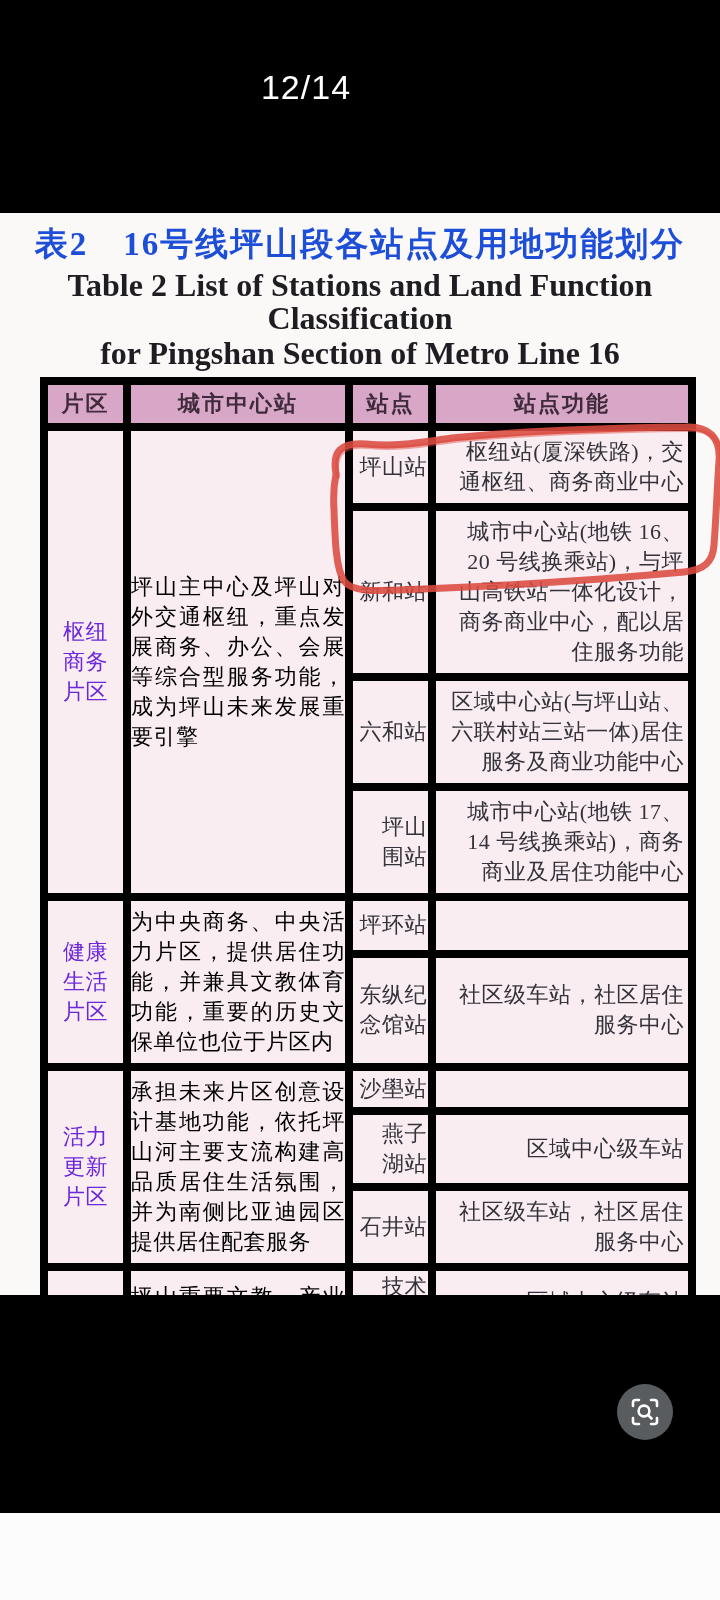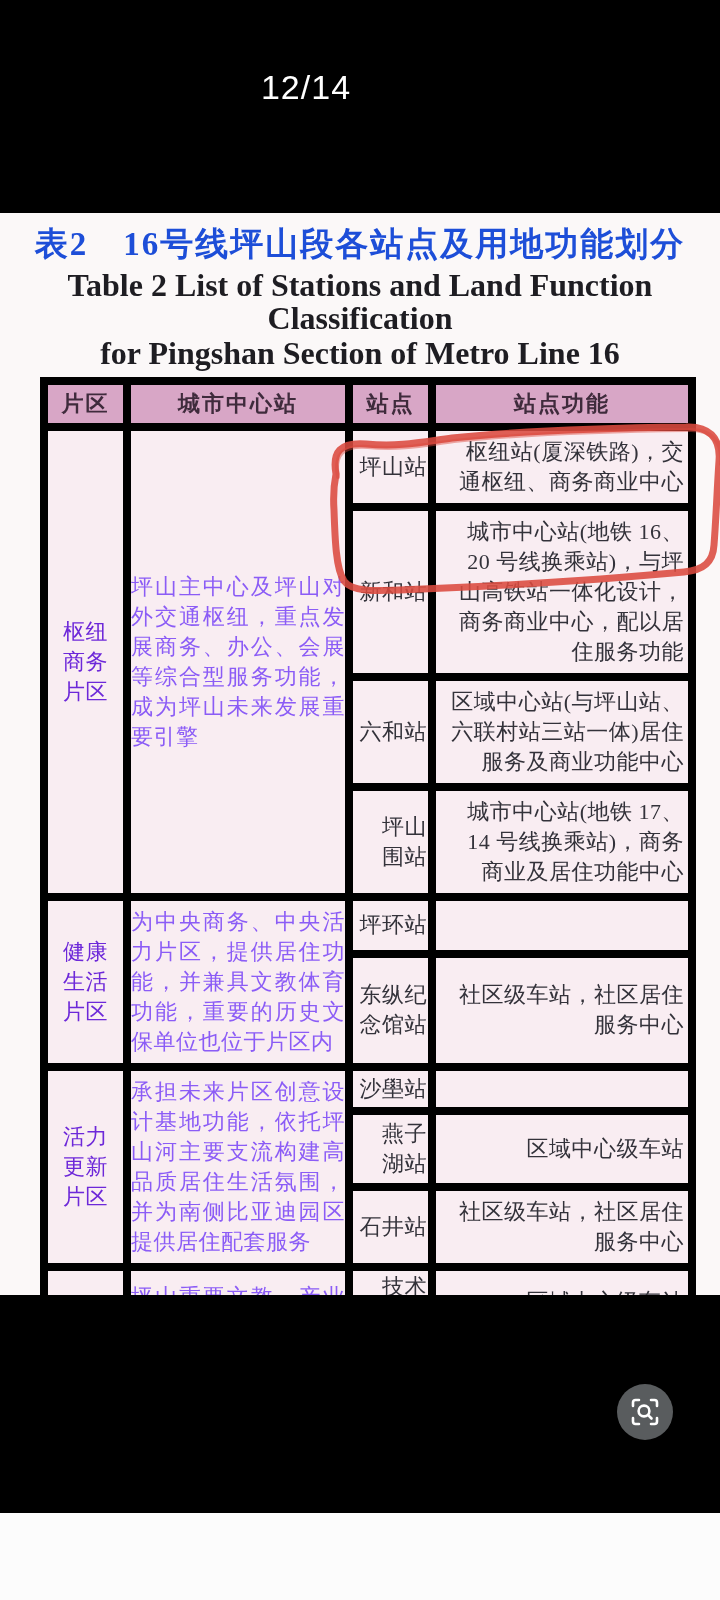--- a/index.html
+++ b/index.html
@@ -14,21 +14,21 @@
   .title-cn{margin:9px 0 0 0;text-align:center;font-size:33px;font-weight:bold;color:#1d4ed8;letter-spacing:2px;}
   .title-en{margin:2px 0 0 0;text-align:center;font-size:32px;font-weight:bold;color:#1e1d22;line-height:33px;}
   
   table.land{border-collapse:collapse;margin:7px 0 0 40px;width:648px;table-layout:fixed;}
   table.land td,table.land th{border:8px solid #000000;vertical-align:middle;
       font-size:22px;line-height:30px;letter-spacing:0.5px;}
   table.land th{background:#d8a6c6;color:#3f2b3c;height:36px;font-weight:bold;letter-spacing:2px;}
   table.land td{background:#f9edf2;}
   col.c1{width:83px;}col.c2{width:222px;}col.c3{width:83px;}col.c4{width:260px;}
   td.district{text-align:center;white-space:pre-line;line-height:34px;color:#6d28d9;}
-  td.overview{padding:6px 0;text-align:justify;line-height:32px;color:#8b5cf6;}
+  td.overview{padding:6px 0;text-align:justify;line-height:32px;color:#000000;}
   td.station{text-align:right;white-space:pre-line;line-height:32px;color:#33323a;}
   td.func{padding:6px 4px 6px 10px;text-align:right;color:#33323a;}
   tr.h70{height:70px;}tr.h144{height:144px;}tr.h90{height:90px;}tr.h100{height:100px;}
   tr.h50{height:50px;}tr.h44{height:44px;}tr.h76{height:76px;}tr.h78{height:78px;}
   tr.h64{height:64px;}tr.h80{height:80px;}
   
   .annotation-svg{position:absolute;top:0;left:0;width:720px;height:1600px;pointer-events:none;z-index:6;}
   
   .mid-bar{position:absolute;top:1295px;left:0;width:720px;height:218px;background:#000;}
   .lens-btn{position:absolute;top:1384px;left:617px;width:56px;height:56px;border-radius:50%;

